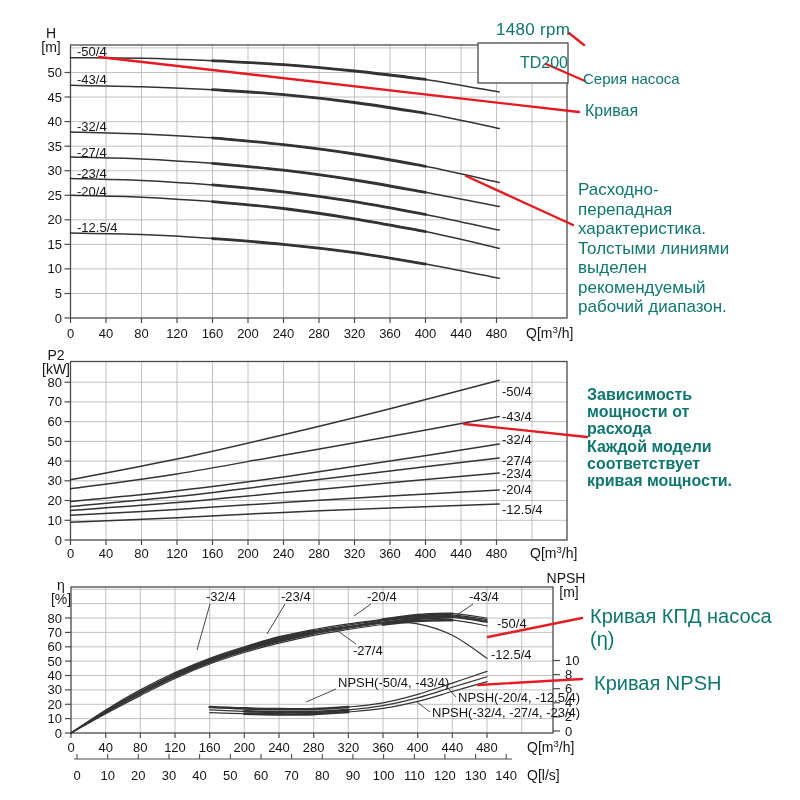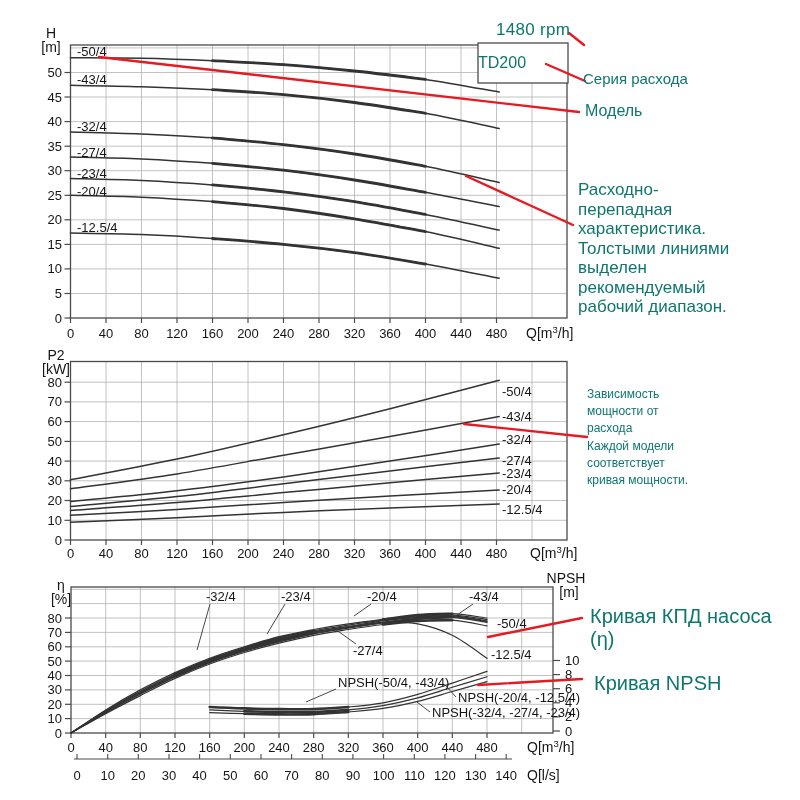--- a/index.html
+++ b/index.html
@@ -1,26 +1,26 @@
 <!DOCTYPE html>
 <html><head>
 <meta charset="utf-8">
 <style>
   html,body{margin:0;padding:0;background:#fff;}
   .stage{position:relative;width:800px;height:800px;background:#fff;overflow:hidden;
          font-family:"Liberation Sans", sans-serif;color:#111;}
   svg{position:absolute;left:0;top:0;}
   .ann{position:absolute;white-space:pre-line;color:#0f766e;}
   #ann-rpm{left:496px;top:20px;font-size:17px;letter-spacing:.3px;}
-  #ann-td{left:478px;top:43px;width:90px;height:40px;line-height:40px;text-align:left;font-size:16px;}
+  #ann-td{left:478px;top:43px;width:90px;height:40px;line-height:40px;text-align:right;font-size:16px;}
   #ann-rpm-note{left:583px;top:42px;font-size:15px;line-height:15px;width:175px;}
   #ann-series-note{left:583px;top:70px;font-size:15px;}
   #ann-model-note{left:585px;top:102px;font-size:16px;}
   #ann-hq-note{left:578px;top:141px;font-size:17px;line-height:19.5px;width:205px;margin-top:39px;}
-  #ann-power-note{left:587px;top:386px;font-size:12px;line-height:17.2px;width:195px;}
+  #ann-power-note{left:587px;top:386px;font-size:16px;line-height:17.2px;width:195px;font-weight:bold;}
   #ann-eff-note{left:590px;top:605px;font-size:20px;}
   #ann-npsh-note{left:594px;top:672px;font-size:20px;}
 </style>
 </head>
 <body>
 
 <div class="stage">
   <svg id="charts" width="800" height="800" viewBox="0 0 800 800">
       <g>
         <line x1="106" y1="45" x2="106" y2="318" stroke="#b3b3b3" stroke-width="0.8"></line>
@@ -369,22 +369,22 @@
         <line x1="546" y1="64" x2="585" y2="81" stroke="#e41b23" stroke-width="2.4" stroke-linecap="round"></line>
         <line x1="99" y1="57" x2="579" y2="112" stroke="#e41b23" stroke-width="2.4" stroke-linecap="round"></line>
         <line x1="466" y1="176" x2="573" y2="225" stroke="#e41b23" stroke-width="2.4" stroke-linecap="round"></line>
         <line x1="464" y1="424" x2="587" y2="437" stroke="#e41b23" stroke-width="2.4" stroke-linecap="round"></line>
         <line x1="488" y1="637" x2="582" y2="618" stroke="#e41b23" stroke-width="2.4" stroke-linecap="round"></line>
         <line x1="478" y1="685" x2="582" y2="679" stroke="#e41b23" stroke-width="2.4" stroke-linecap="round"></line>
       </g>
     </svg>
   <div class="ann" id="ann-rpm">1480 rpm</div>
   <div class="ann" id="ann-td">TD200</div>
-  <div class="ann" id="ann-series-note">Серия расхода</div>
-  <div class="ann" id="ann-model-note">Модель</div>
+  <div class="ann" id="ann-series-note">Серия насоса</div>
+  <div class="ann" id="ann-model-note">Кривая</div>
   <div class="ann" id="ann-hq-note">Расходно-
 перепадная
 характеристика.
 Толстыми линиями
 выделен
 рекомендуемый
 рабочий диапазон.</div>
   <div class="ann" id="ann-power-note">Зависимость
 мощности от
 расхода

